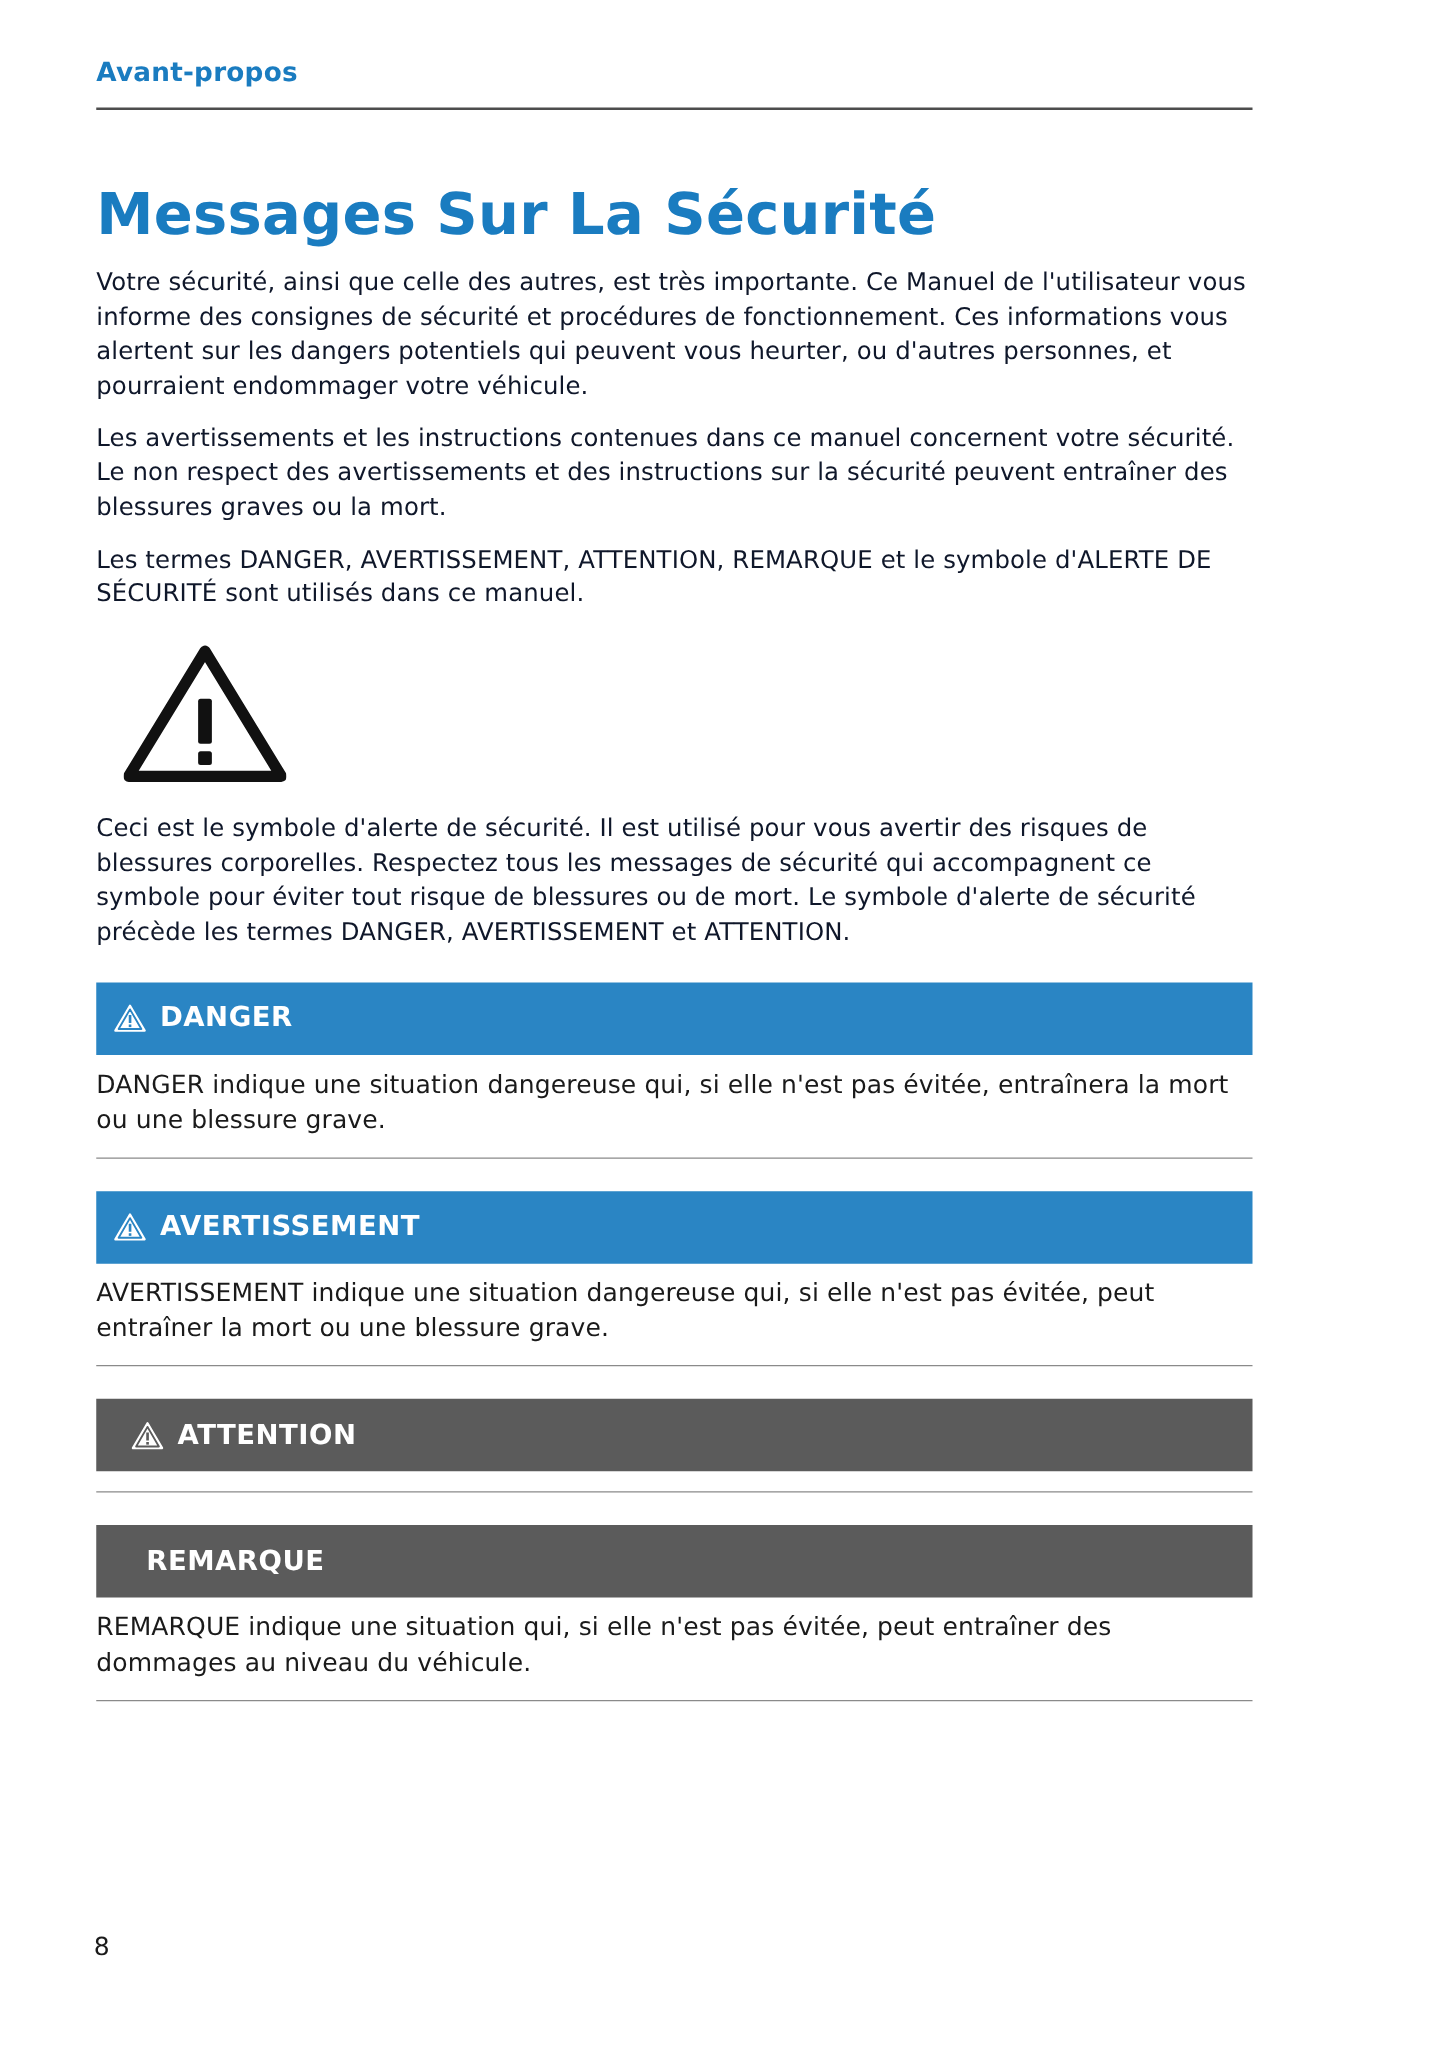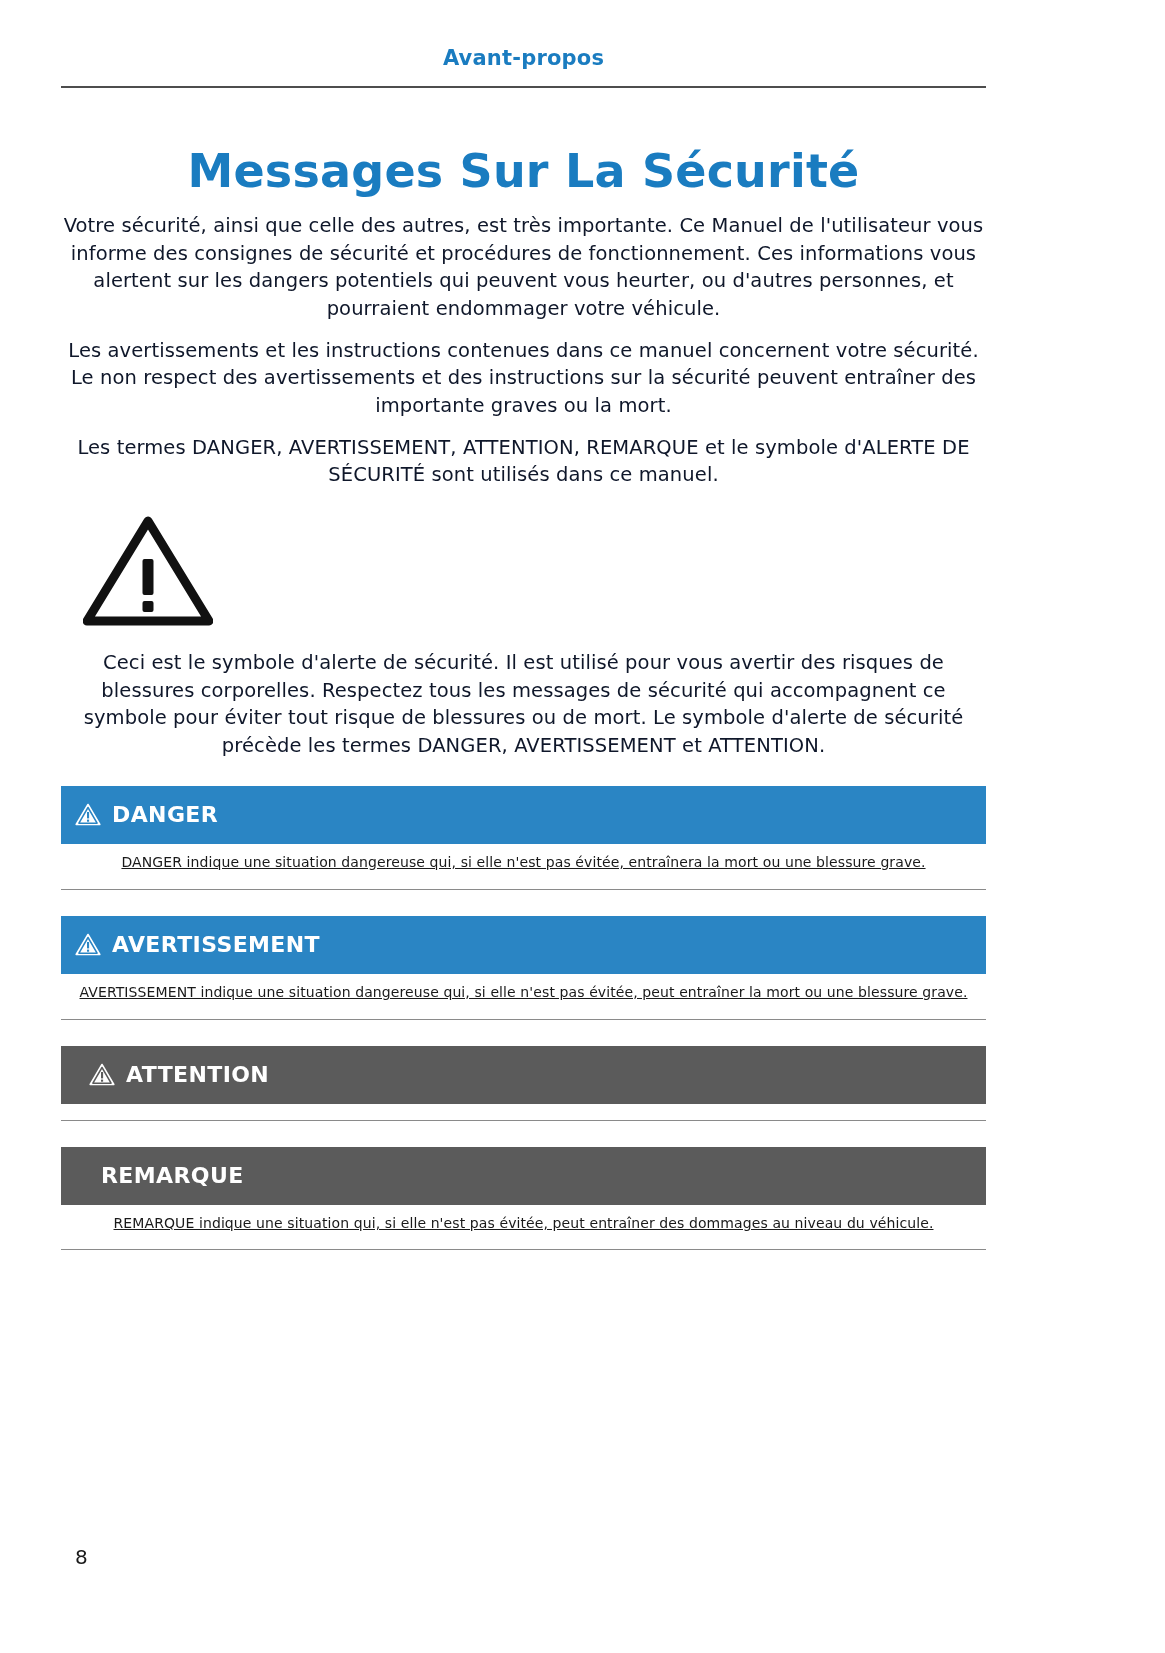--- a/index.html
+++ b/index.html
@@ -17,24 +17,23 @@
   }
   .page {
     position: absolute;
     left: 0; top: 0;
     width: 1165px;
     height: 1653px;
     box-sizing: border-box;
   }
   .content {
     position: absolute;
-    left: 61px;
+    left: 77px;
     top: 0;
     width: 925px;
-    text-align: center;
   }
 
   
   .running-head {
     font-size: 21px;
     color: #1a7cc0;
     font-weight: bold;
     letter-spacing: 0.2px;
     padding-top: 46px;
   }
@@ -86,25 +85,24 @@
     color: #ffffff;
     font-size: 22px;
     font-weight: bold;
     letter-spacing: 0.4px;
     margin-left: 11px;
   }
   .callout-label.italic {
     margin-left: 12px;
   }
   .callout-text {
-    font-size: 14px;
+    font-size: 20px;
     line-height: 1.42;
     margin: 9px 0 0 0;
     letter-spacing: 0.1px;
-    text-decoration: underline;
   }
   .callout-rule {
     margin-top: 16px;
     border-top: 1.5px solid #8a8a8a;
     width: 925px;
   }
 
   
   .bar-icon { width: 26px; height: 23px; display: block; }
 
@@ -123,21 +121,21 @@
 
 <div class="page">
   <div class="content">
 
     <div class="running-head">Avant-propos</div>
     <div class="head-rule"></div>
 
     <h1 class="title">Messages Sur La Sécurité</h1>
 
     <p class="body">Votre sécurité, ainsi que celle des autres, est très importante. Ce Manuel de l'utilisateur vous informe des consignes de sécurité et procédures de fonctionnement. Ces informations vous alertent sur les dangers potentiels qui peuvent vous heurter, ou d'autres personnes, et pourraient endommager votre véhicule.</p>
-    <p class="body">Les avertissements et les instructions contenues dans ce manuel concernent votre sécurité. Le non respect des avertissements et des instructions sur la sécurité peuvent entraîner des importante graves ou la mort.</p>
+    <p class="body">Les avertissements et les instructions contenues dans ce manuel concernent votre sécurité. Le non respect des avertissements et des instructions sur la sécurité peuvent entraîner des blessures graves ou la mort.</p>
     <p class="body last">Les termes DANGER, AVERTISSEMENT, ATTENTION, REMARQUE et le symbole d'ALERTE DE SÉCURITÉ sont utilisés dans ce manuel.</p>
 
     <div class="alert-symbol">
       <svg viewBox="0 0 130 112" width="130" height="112" aria-hidden="true">
         <path d="M65 6 L126 106 L4 106 Z" fill="none" stroke="#111111" stroke-width="9" stroke-linejoin="round"></path>
         <rect x="59.5" y="44" width="11" height="36" rx="2" fill="#111111"></rect>
         <rect x="59.5" y="86" width="11" height="11" rx="2" fill="#111111"></rect>
       </svg>
     </div>
 

